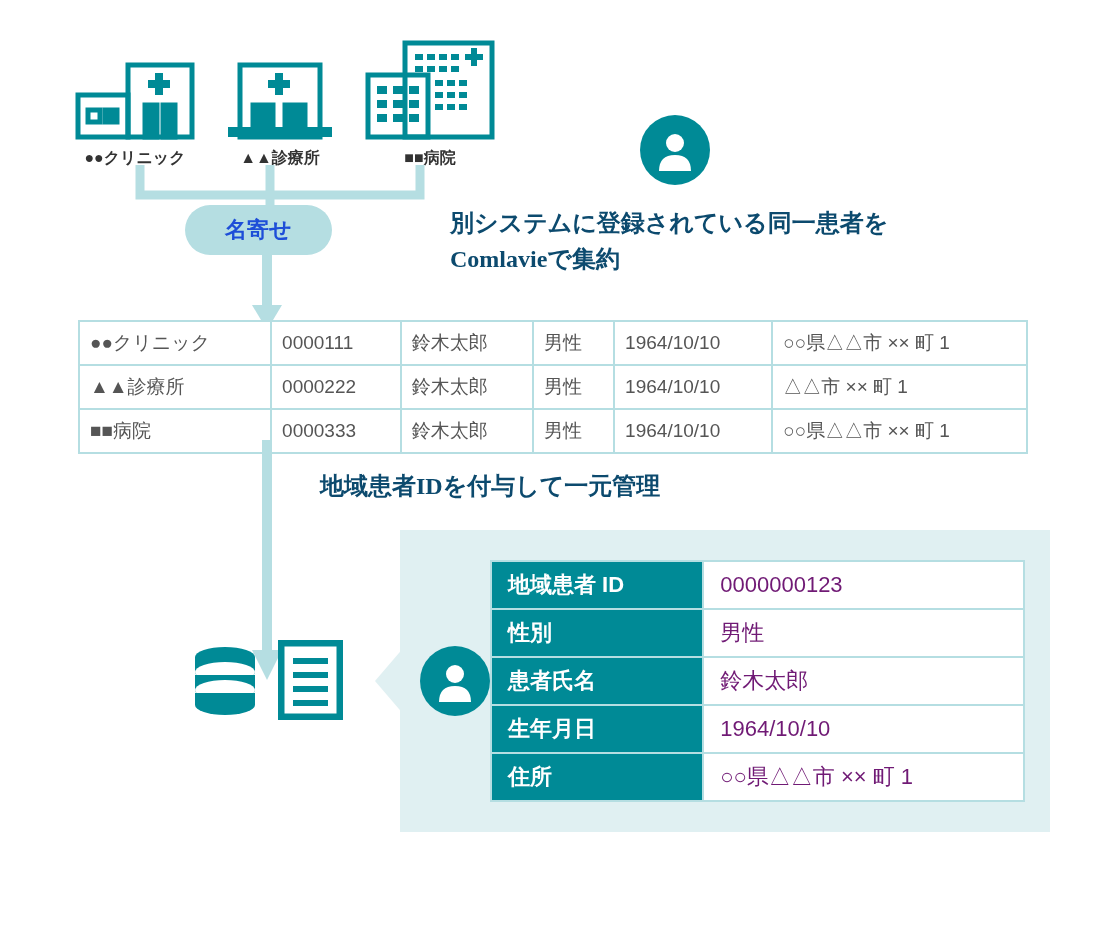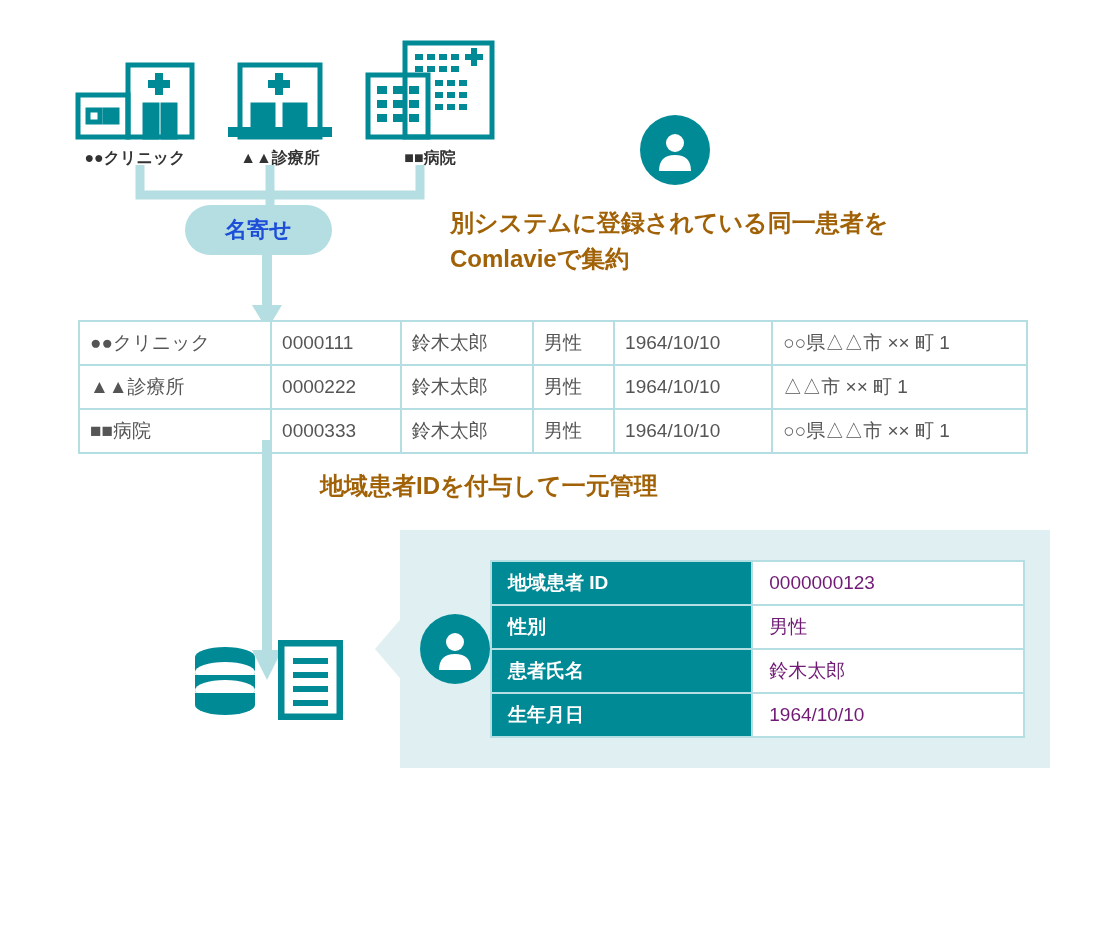--- a/index.html
+++ b/index.html
@@ -4,21 +4,21 @@
   <style>
     * { box-sizing: border-box; margin: 0; padding: 0; }
     body {
       font-family: "Hiragino Sans", "Hiragino Kaku Gothic ProN", Meiryo, sans-serif;
       background: #fff;
       width: 1100px;
       height: 937px;
       position: relative;
       color: #555;
     }
-    .teal { color: #a16207; }
+    .teal { color: #0c4a6e; font-family: Liberation Serif, serif; }
     .facility-row {
       display: flex;
       position: absolute;
       top: 40px;
       left: 75px;
       gap: 30px;
       align-items: flex-end;
     }
     .facility {
       display: flex;
@@ -135,21 +135,21 @@
       background: #008a96;
       display: flex; align-items: center; justify-content: center;
       flex-shrink: 0;
       position: absolute;
       left: 20px;
       top: 50%;
       transform: translateY(-50%);
     }
     .result-table {
       border-collapse: collapse;
-      font-size: 19px;
+      font-size: 22px;
       flex: 1;
       padding-left: 27px;
     }
     .result-table th {
       background: #008a96;
       color: #fff;
       font-weight: 600;
       text-align: left;
       padding: 8px 16px;
       border: 2px solid #b5dee2;
@@ -339,15 +339,19 @@
           <td>男性</td>
         </tr>
     <tr>
           <th>患者氏名</th>
           <td>鈴木太郎</td>
         </tr>
     <tr>
           <th>生年月日</th>
           <td>1964/10/10</td>
         </tr>
+    <tr>
+          <th>住所</th>
+          <td>○○県△△市 ×× 町 1</td>
+        </tr>
   </tbody>
     </table>
 </div>
 
 </body></html>

